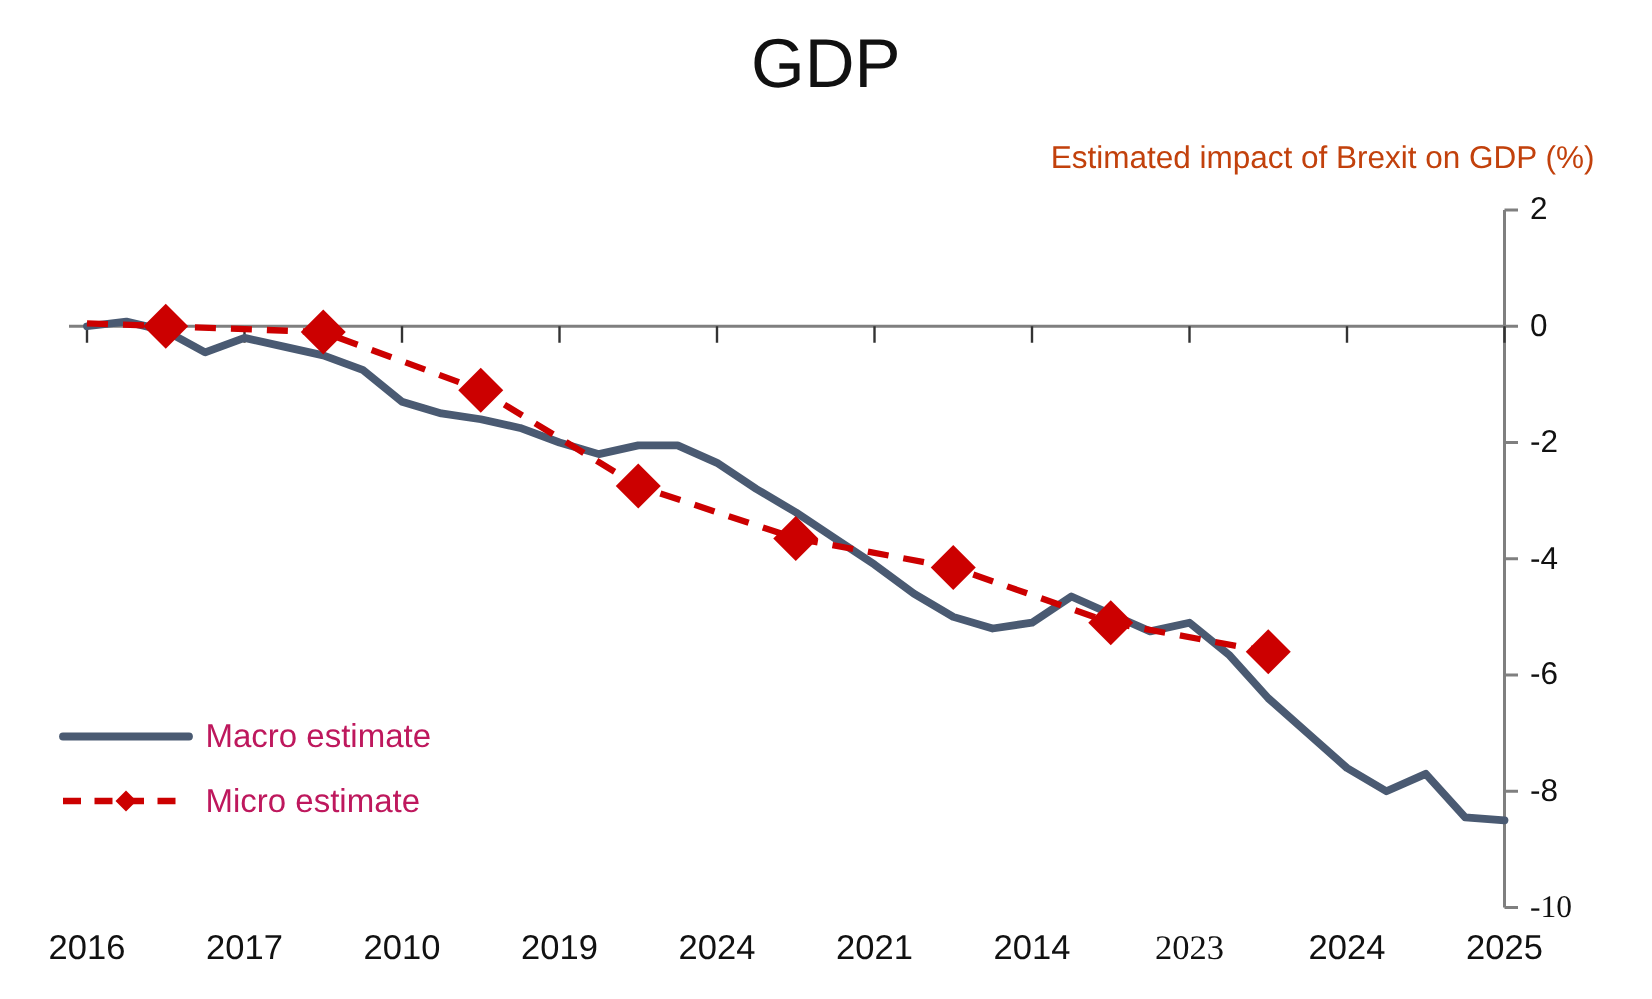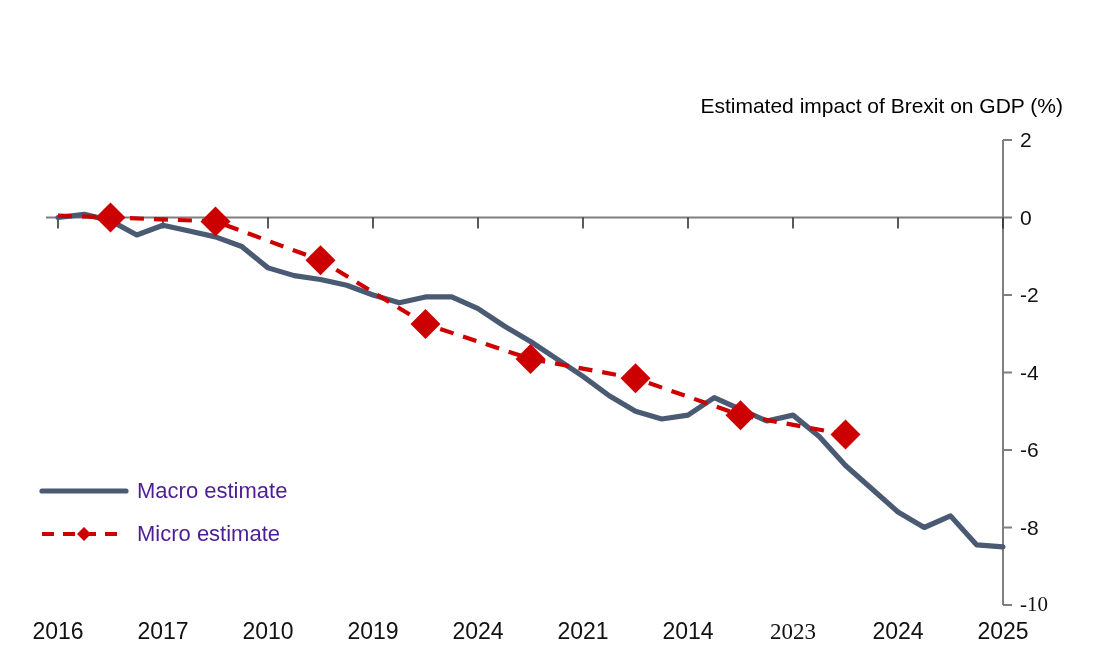--- a/index.html
+++ b/index.html
@@ -32,21 +32,21 @@
     color: #111111;
     letter-spacing: 0px;
   }
   #chart-subtitle {
     position: absolute;
     top: 92px;
     right: 38px;
     font-size: 21px;
     font-weight: 400;
     line-height: 28px;
-    color: #000000;
+    color: #c2410c;
     white-space: nowrap;
   }
   #plot-svg {
     position: absolute;
     top: 0;
     left: 0;
   }
   .ytick-label {
     position: absolute;
     font-size: 21px;
@@ -60,29 +60,30 @@
     font-size: 23px;
     line-height: 23px;
     color: #111111;
     text-align: center;
     white-space: nowrap;
   }
   .legend-label {
     position: absolute;
     font-size: 22px;
     line-height: 22px;
-    color: #4c1d95;
+    color: #be185d;
     white-space: nowrap;
   }
 </style>
 </head>
 <body>
 
 <div id="chart-root">
 
+  <div id="chart-title">GDP</div>
 
   <div id="chart-subtitle">Estimated impact of Brexit on GDP (%)</div>
 
   <svg id="plot-svg" width="1101" height="666">
     <g id="axis-group">
         <line x1="1003" y1="140" x2="1003" y2="605" stroke="#7F7F7F" stroke-width="2"></line>
         <line x1="1003" y1="140" x2="1012" y2="140" stroke="#7F7F7F" stroke-width="2"></line>
         <line x1="1003" y1="217.5" x2="1012" y2="217.5" stroke="#7F7F7F" stroke-width="2"></line>
         <line x1="1003" y1="295" x2="1012" y2="295" stroke="#7F7F7F" stroke-width="2"></line>
         <line x1="1003" y1="372.5" x2="1012" y2="372.5" stroke="#7F7F7F" stroke-width="2"></line>

